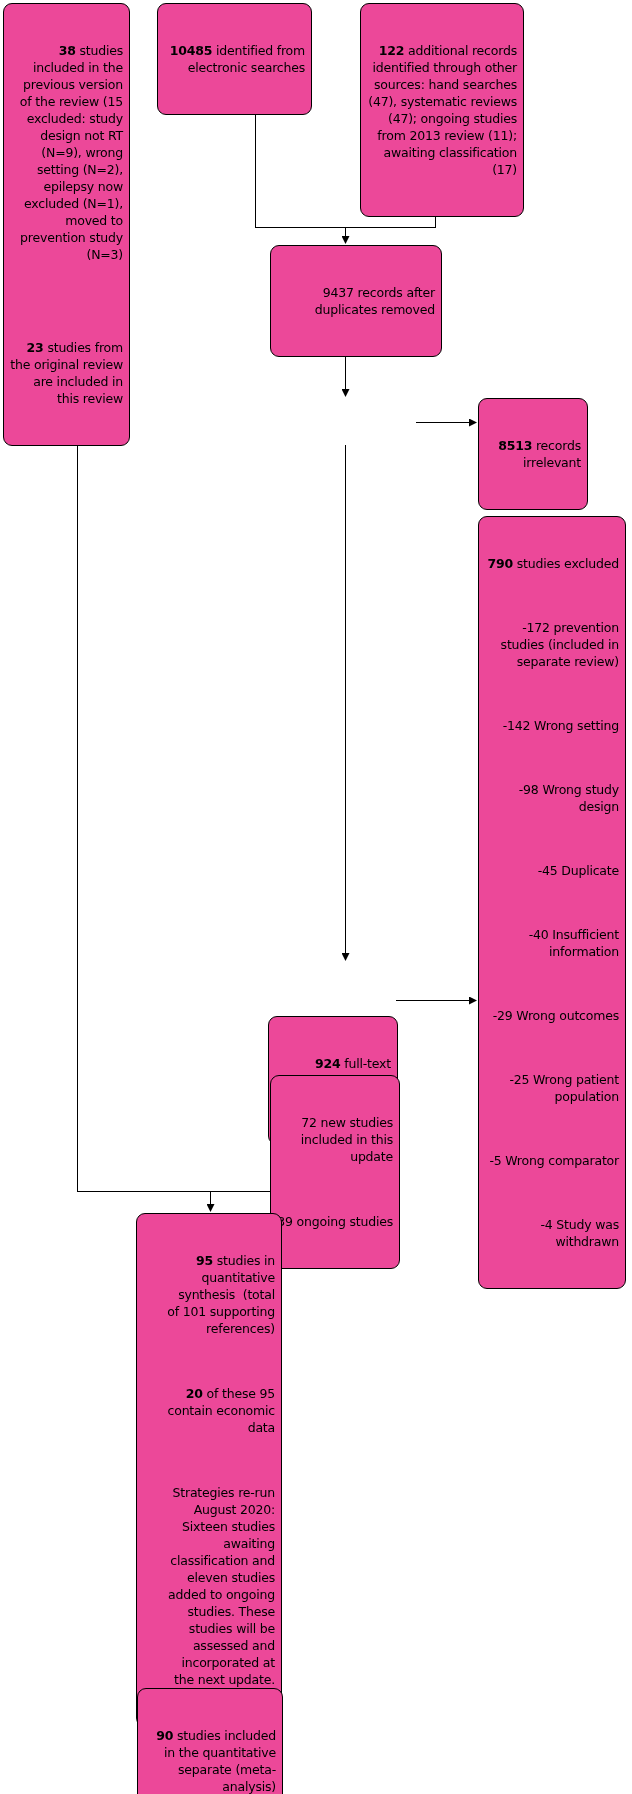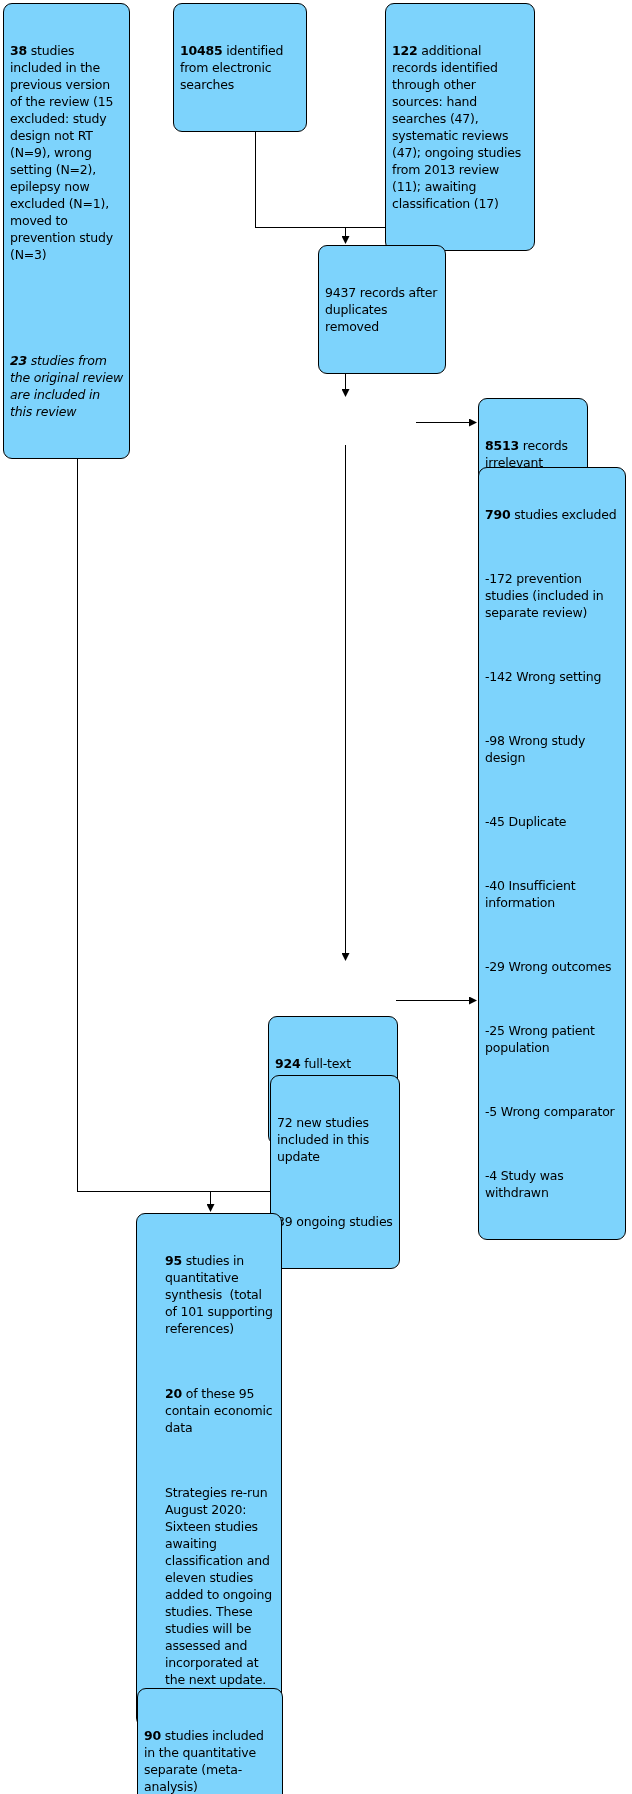--- a/index.html
+++ b/index.html
@@ -3,37 +3,38 @@
 <meta charset="utf-8">
 <style>
   html,body{margin:0;padding:0;background:#fff;}
   .canvas{
     position:relative;width:632px;height:1794px;background:#fff;
     font-family:"DejaVu Sans", sans-serif;color:#000;
   }
   svg.connectors{position:absolute;left:0;top:0;z-index:0;}
   .box{
     position:absolute;box-sizing:border-box;z-index:1;
-    background:#7dd3fc;border:1px solid #000;border-radius:9px;
+    background:#ec4899;border:1px solid #000;border-radius:9px;
     padding:4px 6px;font-size:12.5px;line-height:17px;letter-spacing:-0.2px;
     white-space:pre-wrap;
+    text-align:right;
   }
   .para{margin:0;}
   .mt{margin-top:14px;}
-  .mt-lg{margin-top:55px;font-style:italic;}
+  .mt-lg{margin-top:42px;}
   .reason{margin-top:13px;}
   .b{font-weight:bold;}
 
   #box-prev     {left:3px;   top:3px;    width:127px; min-height:333px;}
-  #box-elec     {left:173px; top:3px;    width:134px; min-height:57px;}
-  #box-add      {left:360px; top:3px;    width:150px; min-height:200px;margin-left:25px;}
-  #box-dup      {left:270px; top:245px;  width:128px; min-height:103px;margin-left:48px;}
+  #box-elec     {left:157px; top:3px;    width:155px; min-height:57px;}
+  #box-add      {left:360px; top:3px;    width:164px; min-height:200px;}
+  #box-dup      {left:270px; top:245px;  width:172px; min-height:103px;}
   #box-screened {left:270px; top:398px;  width:146px; min-height:48px;}
   #box-irrel    {left:478px; top:398px;  width:110px; min-height:48px;}
-  #box-excl     {left:478px; top:467px;  width:148px; min-height:547px;}
+  #box-excl     {left:478px; top:516px;  width:148px; min-height:547px;}
   #box-ft       {left:268px; top:1016px;  width:130px; min-height:84px;}
   #box-new      {left:270px; top:1075px; width:130px; min-height:96px;}
   #box-quant    {left:136px; top:1213px; width:146px; min-height:431px;padding-left:28px;}
   #box-meta     {left:137px; top:1688px; width:146px; min-height:99px;}
 </style>
 </head>
 <body>
 
 <div class="canvas">
 

